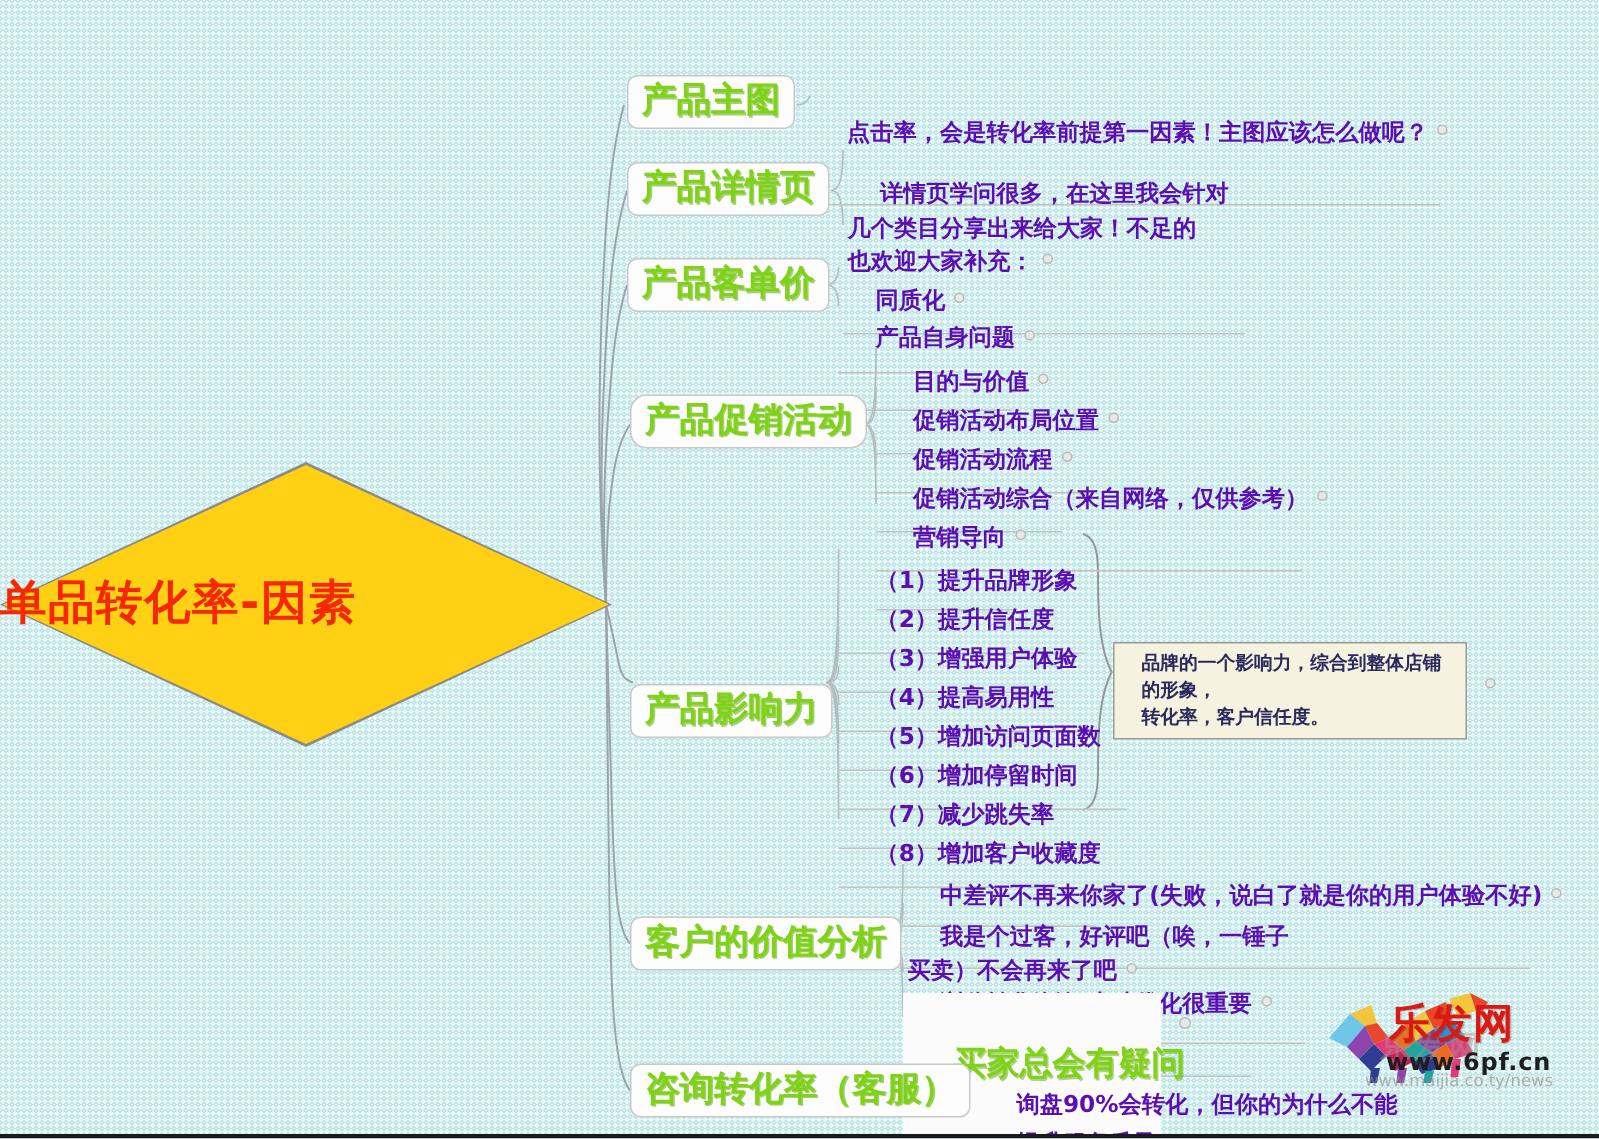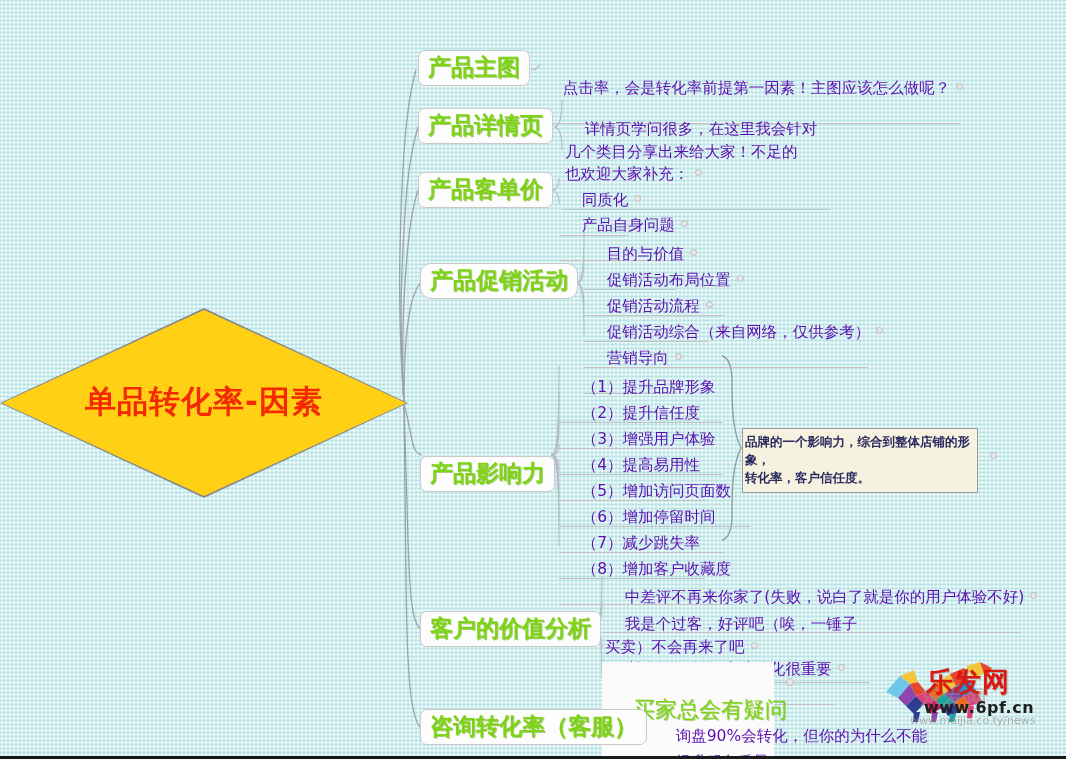--- a/index.html
+++ b/index.html
@@ -48,21 +48,20 @@
     position: absolute;
     left: 2px; top: 2px; right: 2px; bottom: 2px;
     background: #FFD013;
     clip-path: polygon(50% 0%, 100% 50%, 50% 100%, 0% 50%);
   }
   .diamond-label {
     position: absolute;
     left: 0; right: 0;
     top: 50%;
     transform: translateY(-52%);
-    text-align: center;
     color: #F52800;
     font-size: 31px;
     font-weight: bold;
     letter-spacing: 1px;
     white-space: nowrap;
   }
 
   
   .l1 {
     position: absolute;
@@ -77,25 +76,25 @@
     line-height: 1.15;
     white-space: nowrap;
     text-shadow: 1px 1px 0 rgba(95,165,10,0.55);
   }
 
   
   .l2 {
     position: absolute;
     color: #5B0FB0;
     font-size: 15.5px;
-    font-weight: normal;
+    font-weight: bold;
     line-height: 1.45;
     white-space: pre;
     border-bottom: 1px solid #c3c3c3;
-    padding: 0 2px 1px 3px;
+    padding: 0 2px 14px 3px;
     box-sizing: border-box;
   }
   .l2.green {
     color: #7ED316;
     font-size: 22px;
     text-shadow: 1px 1px 0 rgba(95,165,10,0.5);
     background: #fbfbfb;
     border-bottom: 1px solid #cfcfcf;
   }
   .dot {
@@ -110,21 +109,21 @@
   .dot.big { width:6px; height:6px; }
 
   
   .note {
     position: absolute;
     left: 742px;
     top: 428px;
     width: 236px;
     background: #F6F2E0;
     border: 1px solid #9a9a9a;
-    padding: 4px 6px 5px 2px;
+    padding: 4px 6px 5px 18px;
     box-sizing: border-box;
     color: #2a2a5e;
     font-size: 12.5px;
     font-weight: bold;
     line-height: 1.45;
   }
 
   
   .watermark {
     position: absolute;

